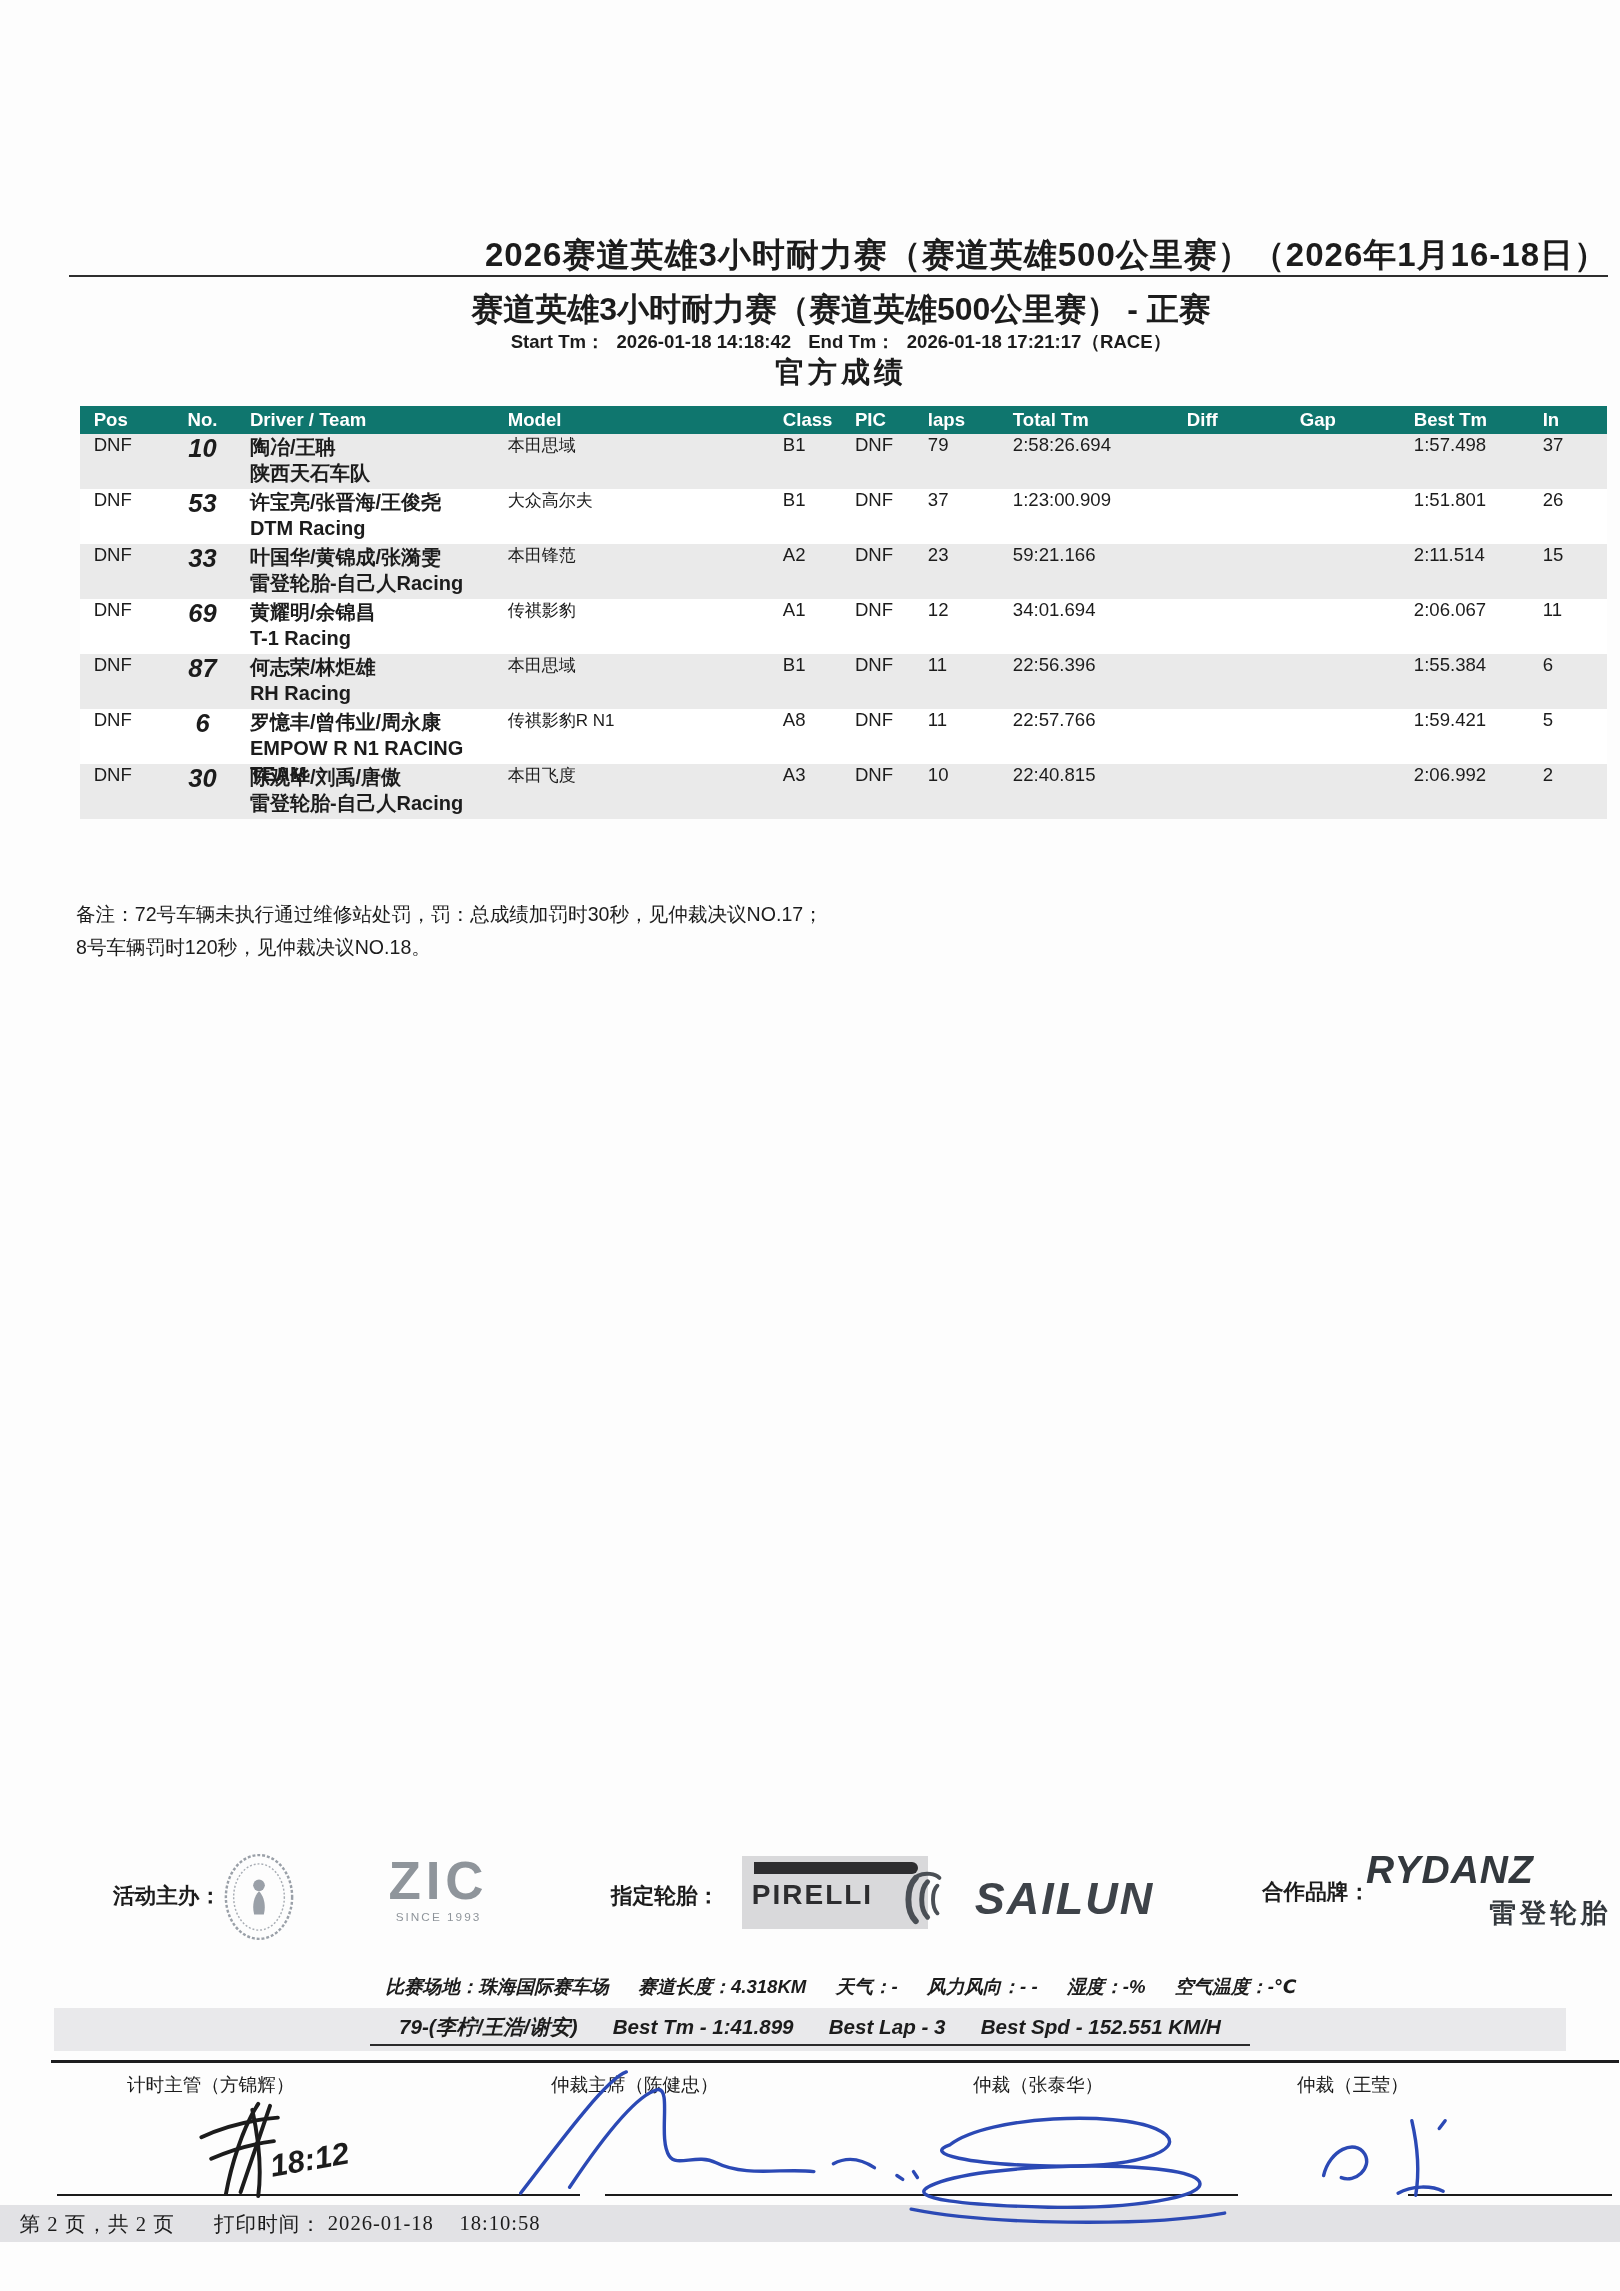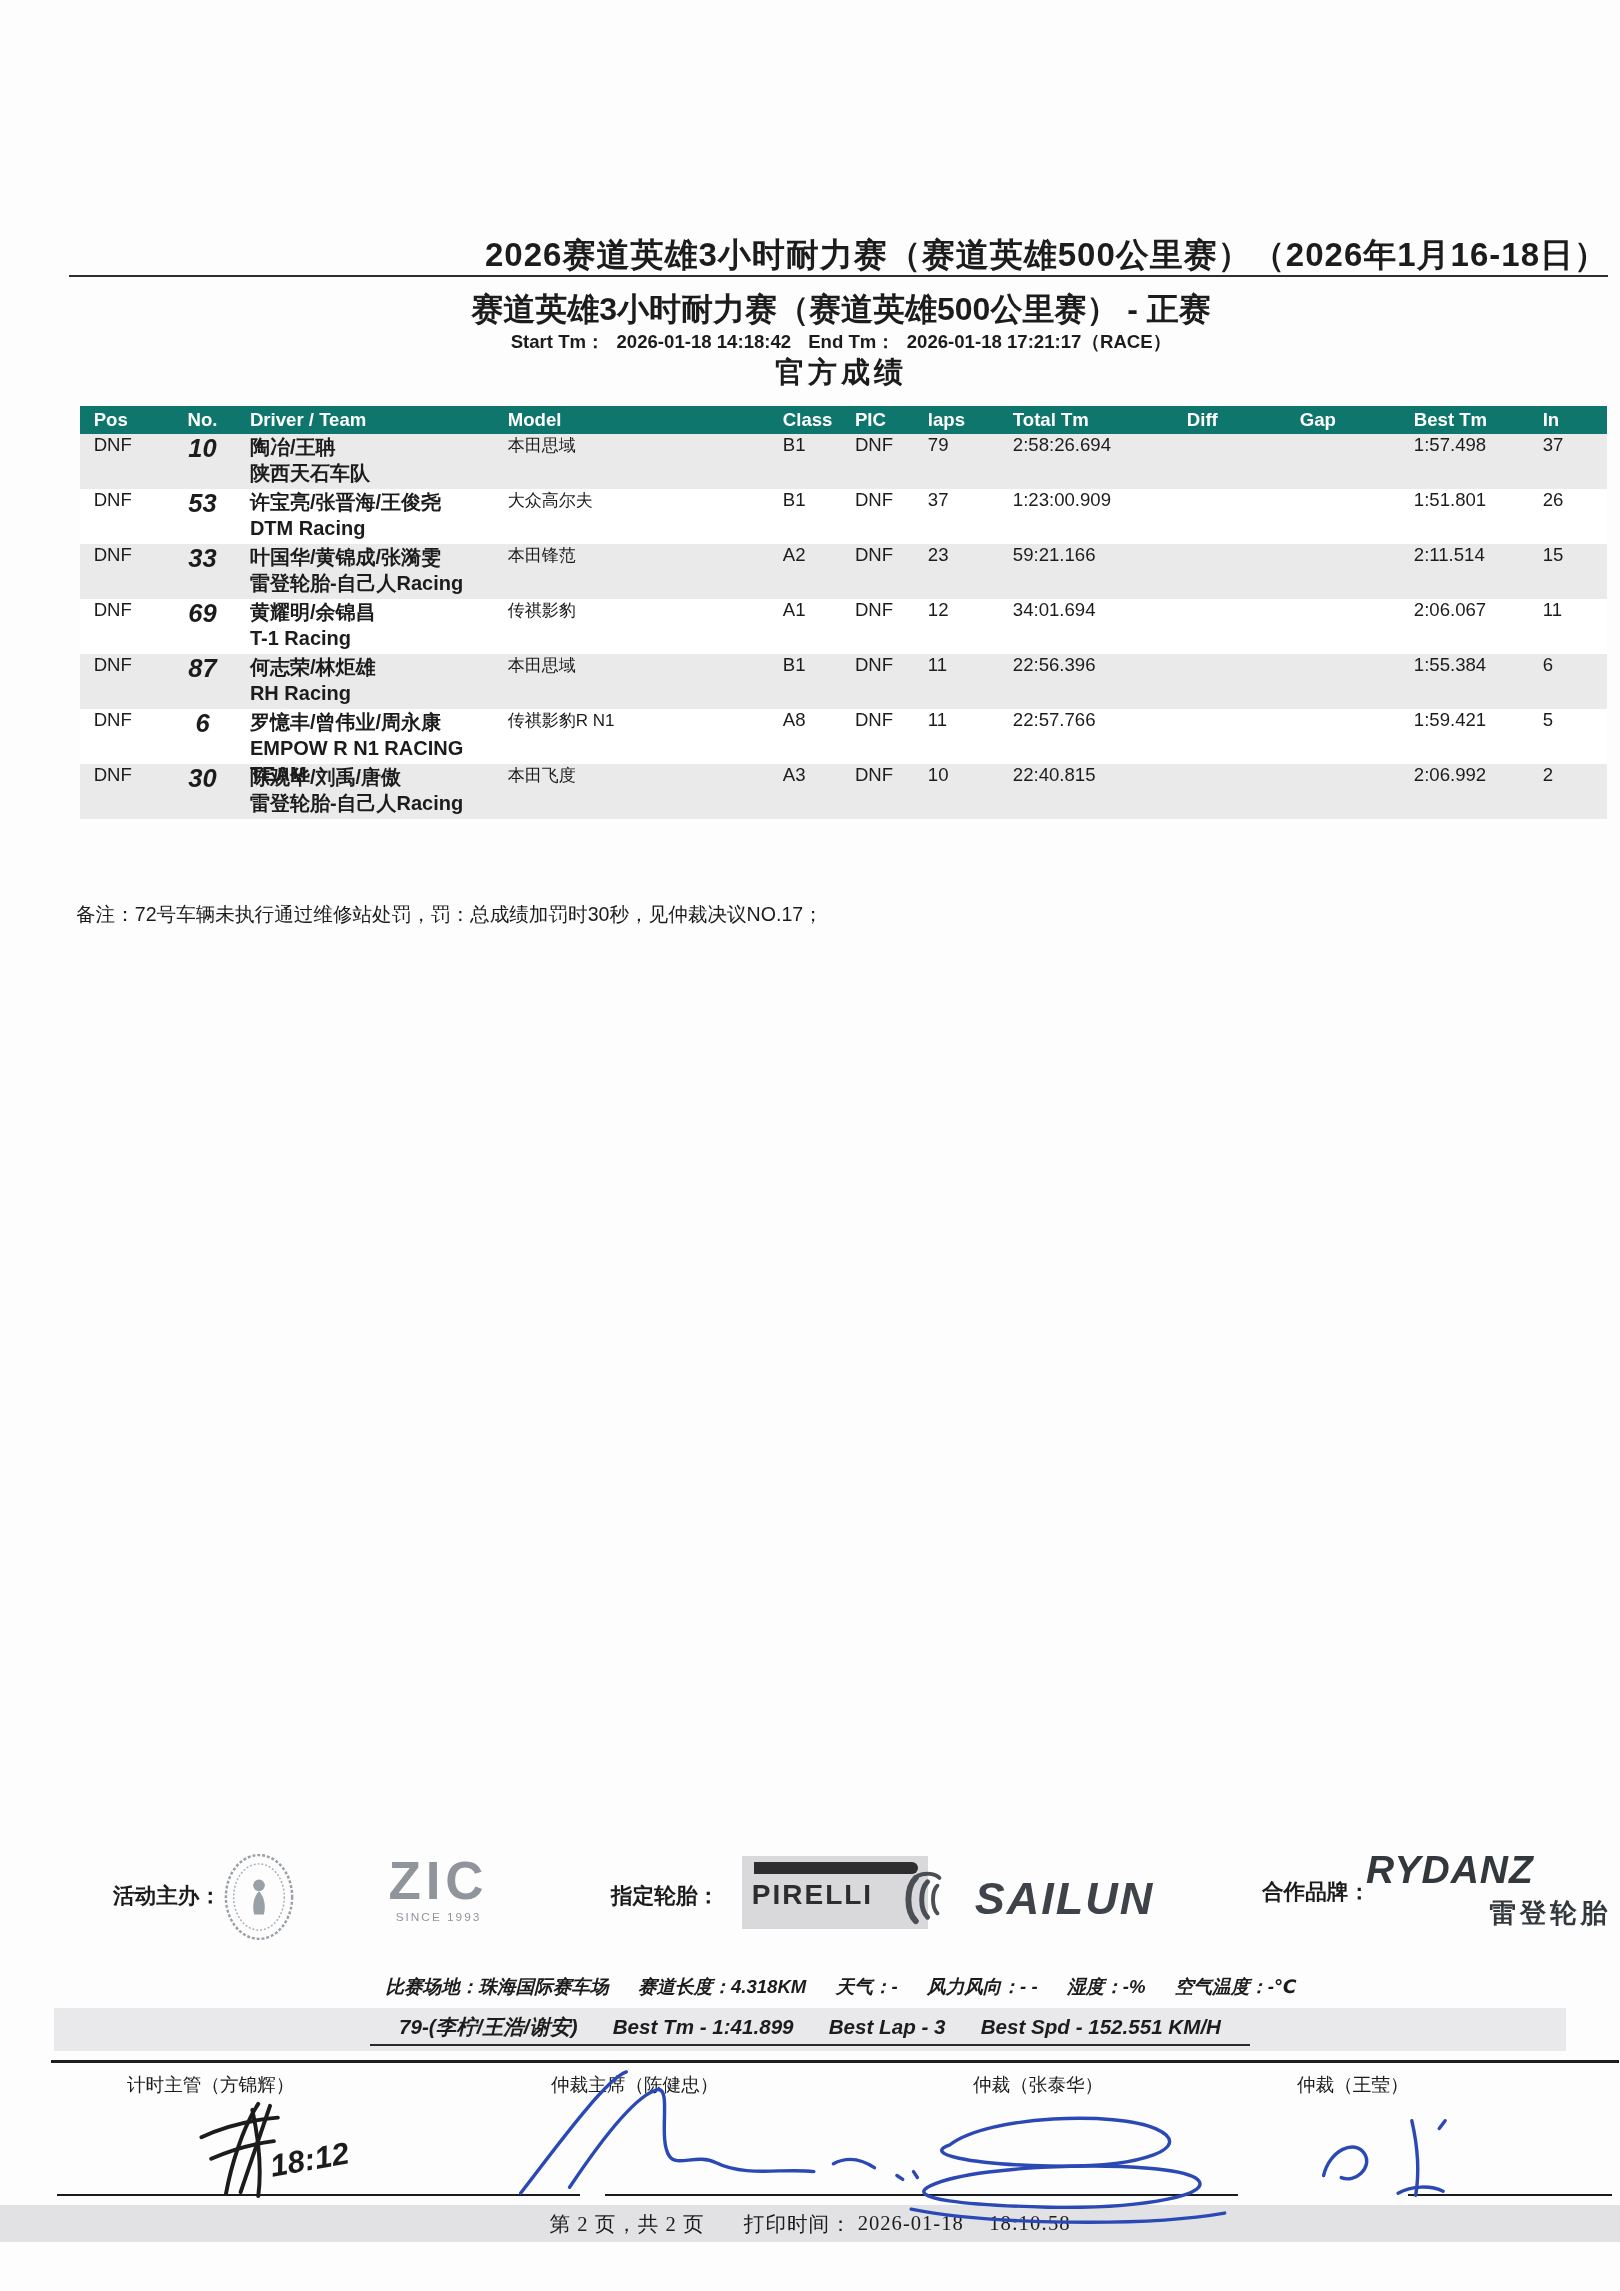--- a/index.html
+++ b/index.html
@@ -70,21 +70,21 @@
   
   .sig-rule{position:absolute;top:2060px;left:51px;width:1568px;height:2.9px;background:#1d1d1f;}
   .sig-caption{position:absolute;top:2072px;font-size:18.6px;font-weight:500;}
   .sig-line{position:absolute;top:2194px;height:2px;background:#1b1b1b;}
   .sig-svg{position:absolute;z-index:3;}
   .hand-time{position:absolute;left:270px;top:2142px;font-size:31px;font-style:italic;
              transform:rotate(-10deg);color:#1c1c1c;font-weight:600;z-index:3;}
   
   .footer-band{position:absolute;top:2205px;left:0;width:1620px;height:37px;background:#e2e2e5;
                font-family:"Liberation Serif","DejaVu Serif",serif;font-size:20.6px;
-               display:flex;align-items:center;justify-content:center;}
+               display:flex;align-items:center;justify-content:flex-start;}
   .footer-band .seg{margin:0 19.6px;letter-spacing:1px;}
 </style>
 </head>
 <body>
 
 <div class="page">
 
   <div class="top-title">2026赛道英雄3小时耐力赛（赛道英雄500公里赛）（2026年1月16-18日）</div>
   <div class="top-rule"></div>
   <div class="subtitle">赛道英雄3小时耐力赛（赛道英雄500公里赛） - 正赛</div>
@@ -234,20 +234,21 @@
       <div class="c total">22:40.815</div>
       <div class="c diff"></div>
       <div class="c gap"></div>
       <div class="c best">2:06.992</div>
       <div class="c inlap">2</div>
     </div>
   </div>
 
   <div class="notes">
     <div>备注：72号车辆未执行通过维修站处罚，罚：总成绩加罚时30秒，见仲裁决议NO.17；</div>
+    <div>8号车辆罚时120秒，见仲裁决议NO.18。</div>
   </div>
 
   <div class="sponsors">
     <span class="sp-label organizer">活动主办：</span>
     <svg class="seal" width="76" height="94" viewBox="0 0 78 96">
       <ellipse cx="39" cy="48" rx="34" ry="43" fill="none" stroke="#9aa0a8" stroke-width="2.5" stroke-dasharray="3,2"></ellipse>
       <ellipse cx="39" cy="48" rx="26" ry="34" fill="none" stroke="#a8adb4" stroke-width="1.5" stroke-dasharray="2,2"></ellipse>
       <circle cx="39" cy="36" r="6" fill="#9aa0a8"></circle>
       <path d="M39 42 C33 48 32 58 34 66 L44 66 C46 58 45 48 39 42 Z" fill="#9aa0a8"></path>
     </svg>

